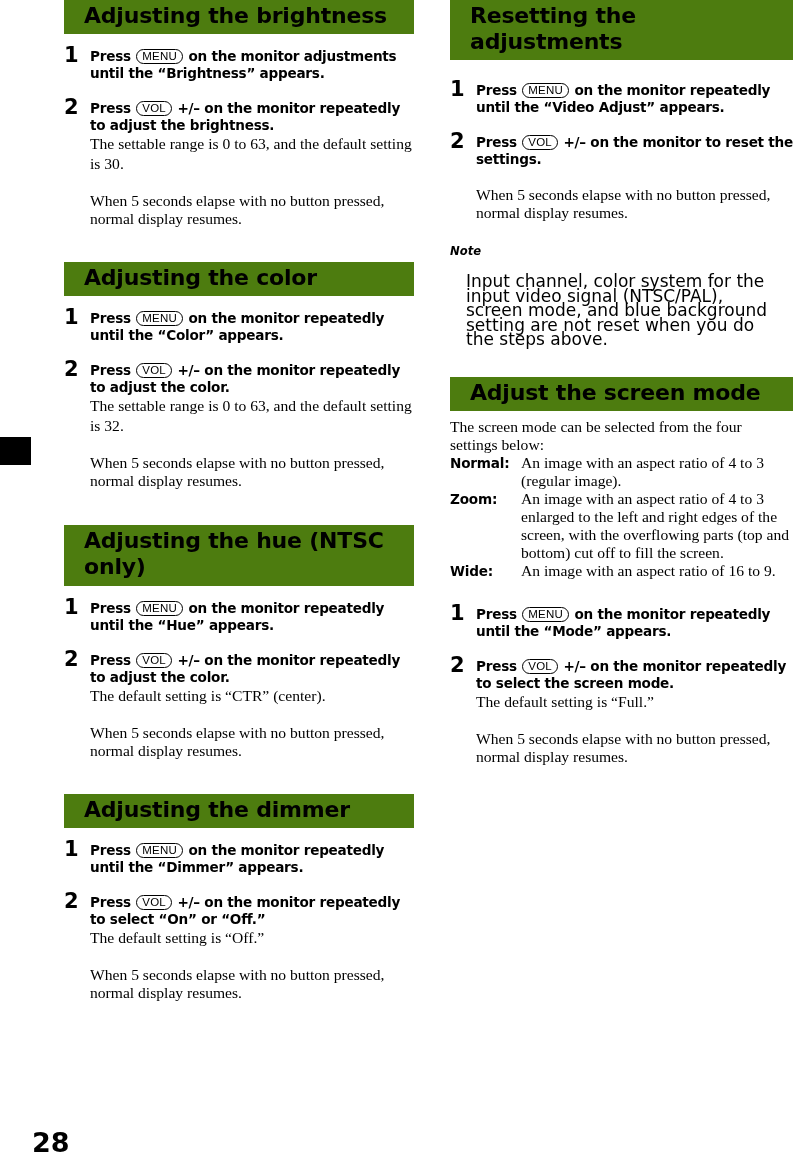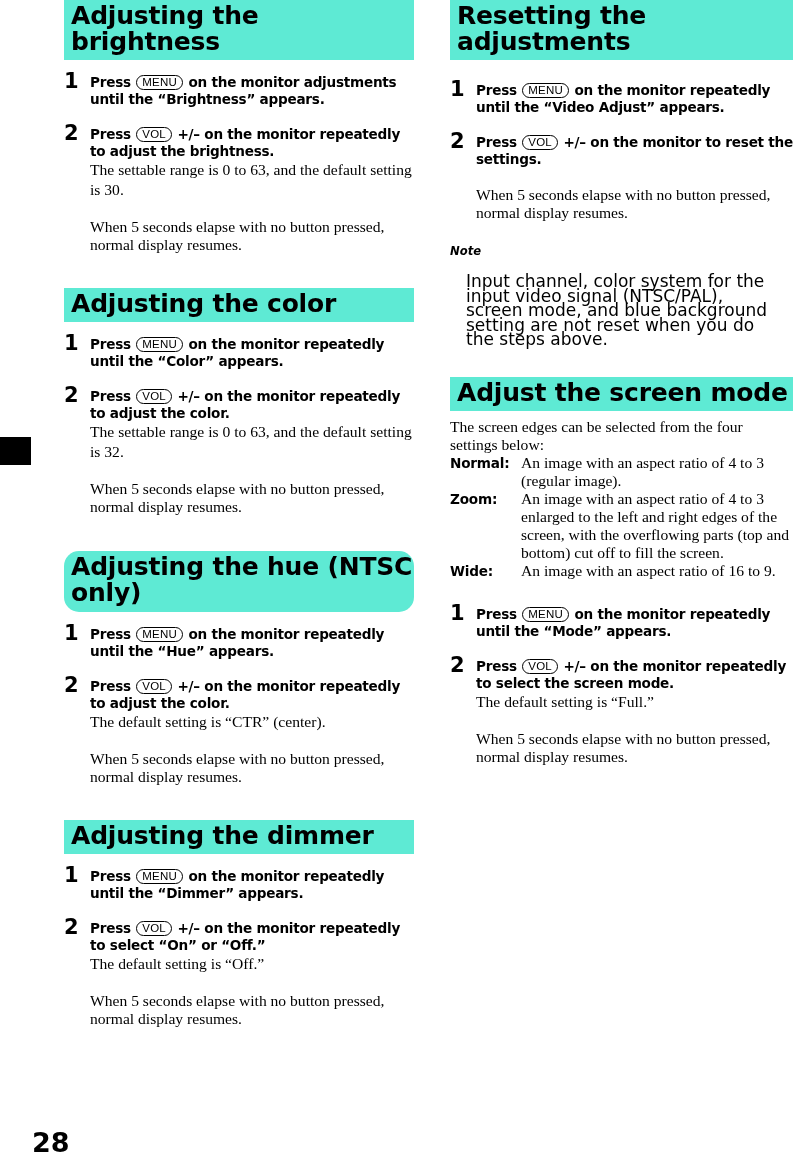--- a/index.html
+++ b/index.html
@@ -34,31 +34,31 @@
   
   .col {
     position: absolute;
     top: 0;
   }
   .col-left  { left: 64px;  width: 350px; }
   .col-right { left: 450px; width: 343px; }
 
   
   .section-head {
-    background: #5eead4;
-    font-family: "DejaVu Sans", sans-serif;
-    font-weight: bold;
-    font-size: 25px;
+    background: #4d7c0f;
+    font-family: "DejaVu Sans", sans-serif;
+    font-weight: bold;
+    font-size: 22px;
     line-height: 26px;
     letter-spacing: -0.2px;
-    padding: 3px 0 5px 7px;
+    padding: 3px 0 5px 20px;
     margin: 0;
     color: #000000;
   }
-  .section-head.two-line { padding-bottom: 6px; border-radius: 15px; }
+  .section-head.two-line { padding-bottom: 6px; }
 
   
   .step {
     position: relative;
     padding-left: 26px;
     margin-top: 14px;
   }
   .step-num {
     position: absolute;
     left: 0;
@@ -276,21 +276,21 @@
 
       <div class="note-wrap">
         <p class="note-title">Note</p>
         <p class="note-body">Input channel, color system for the input video signal (NTSC/PAL), screen mode, and blue background setting are not reset when you do the steps above.</p>
       </div>
     </div>
 
     <div style="margin-top:30px">
       <h2 class="section-head">Adjust the screen mode</h2>
 
-      <p class="para">The screen edges can be selected from the four settings below:</p>
+      <p class="para">The screen mode can be selected from the four settings below:</p>
 
       <div class="deflist">
         <div class="defrow">
           <div class="defterm">Normal:</div>
           <div class="defdesc">An image with an aspect ratio of 4 to 3 (regular image).</div>
         </div>
         <div class="defrow">
           <div class="defterm">Zoom:</div>
           <div class="defdesc">An image with an aspect ratio of 4 to 3 enlarged to the left and right edges of the screen, with the overflowing parts (top and bottom) cut off to fill the screen.</div>
         </div>

